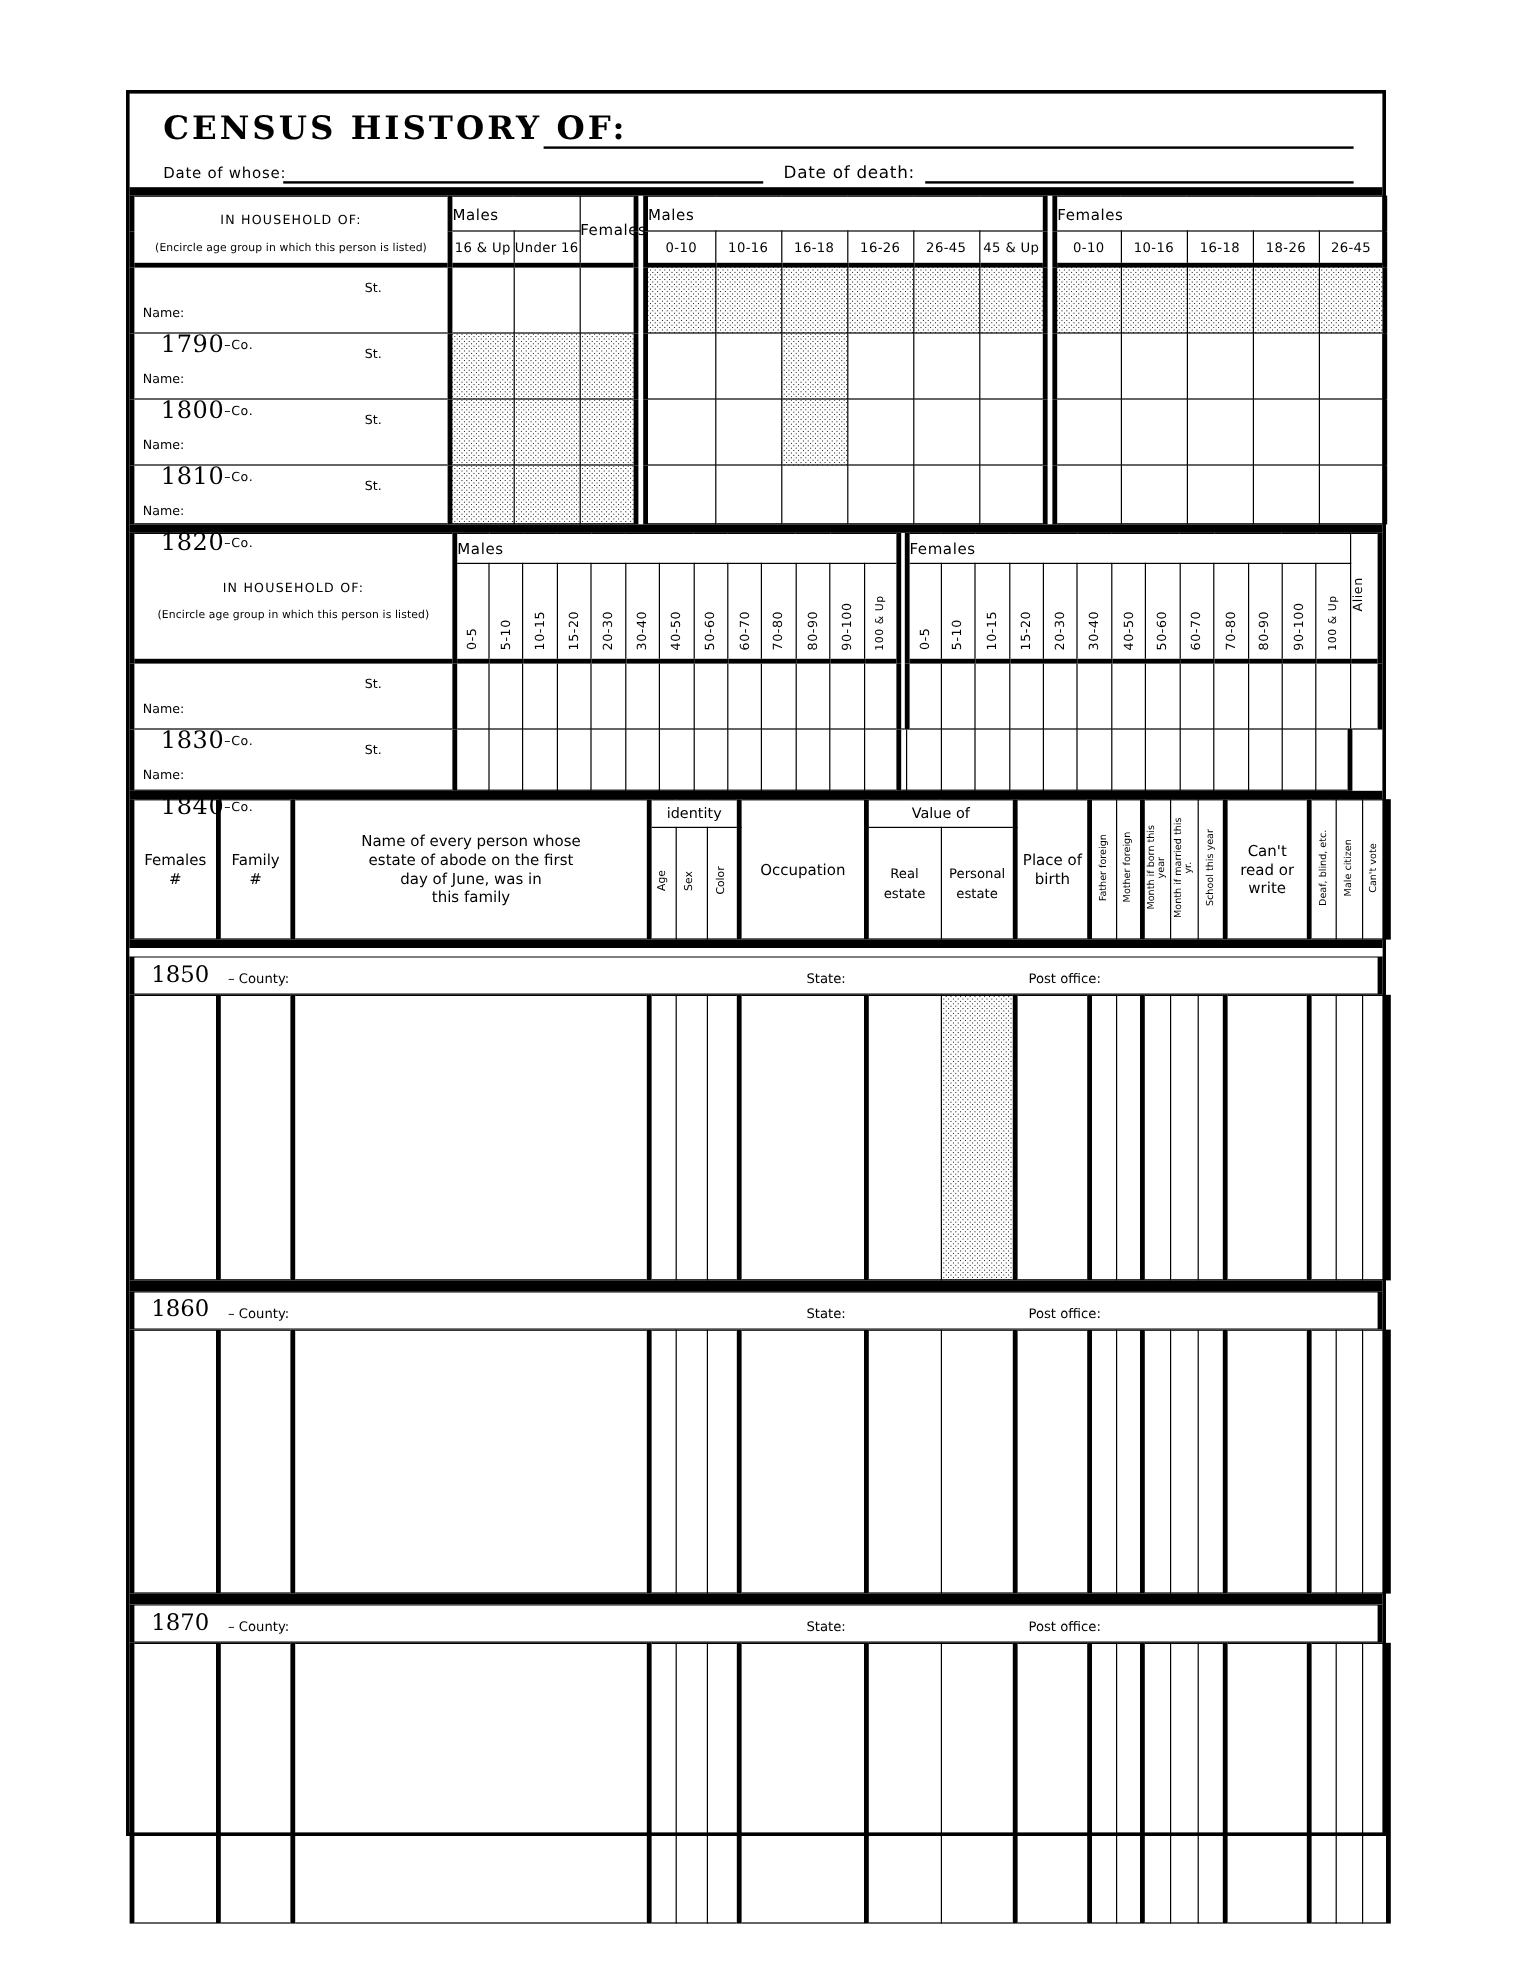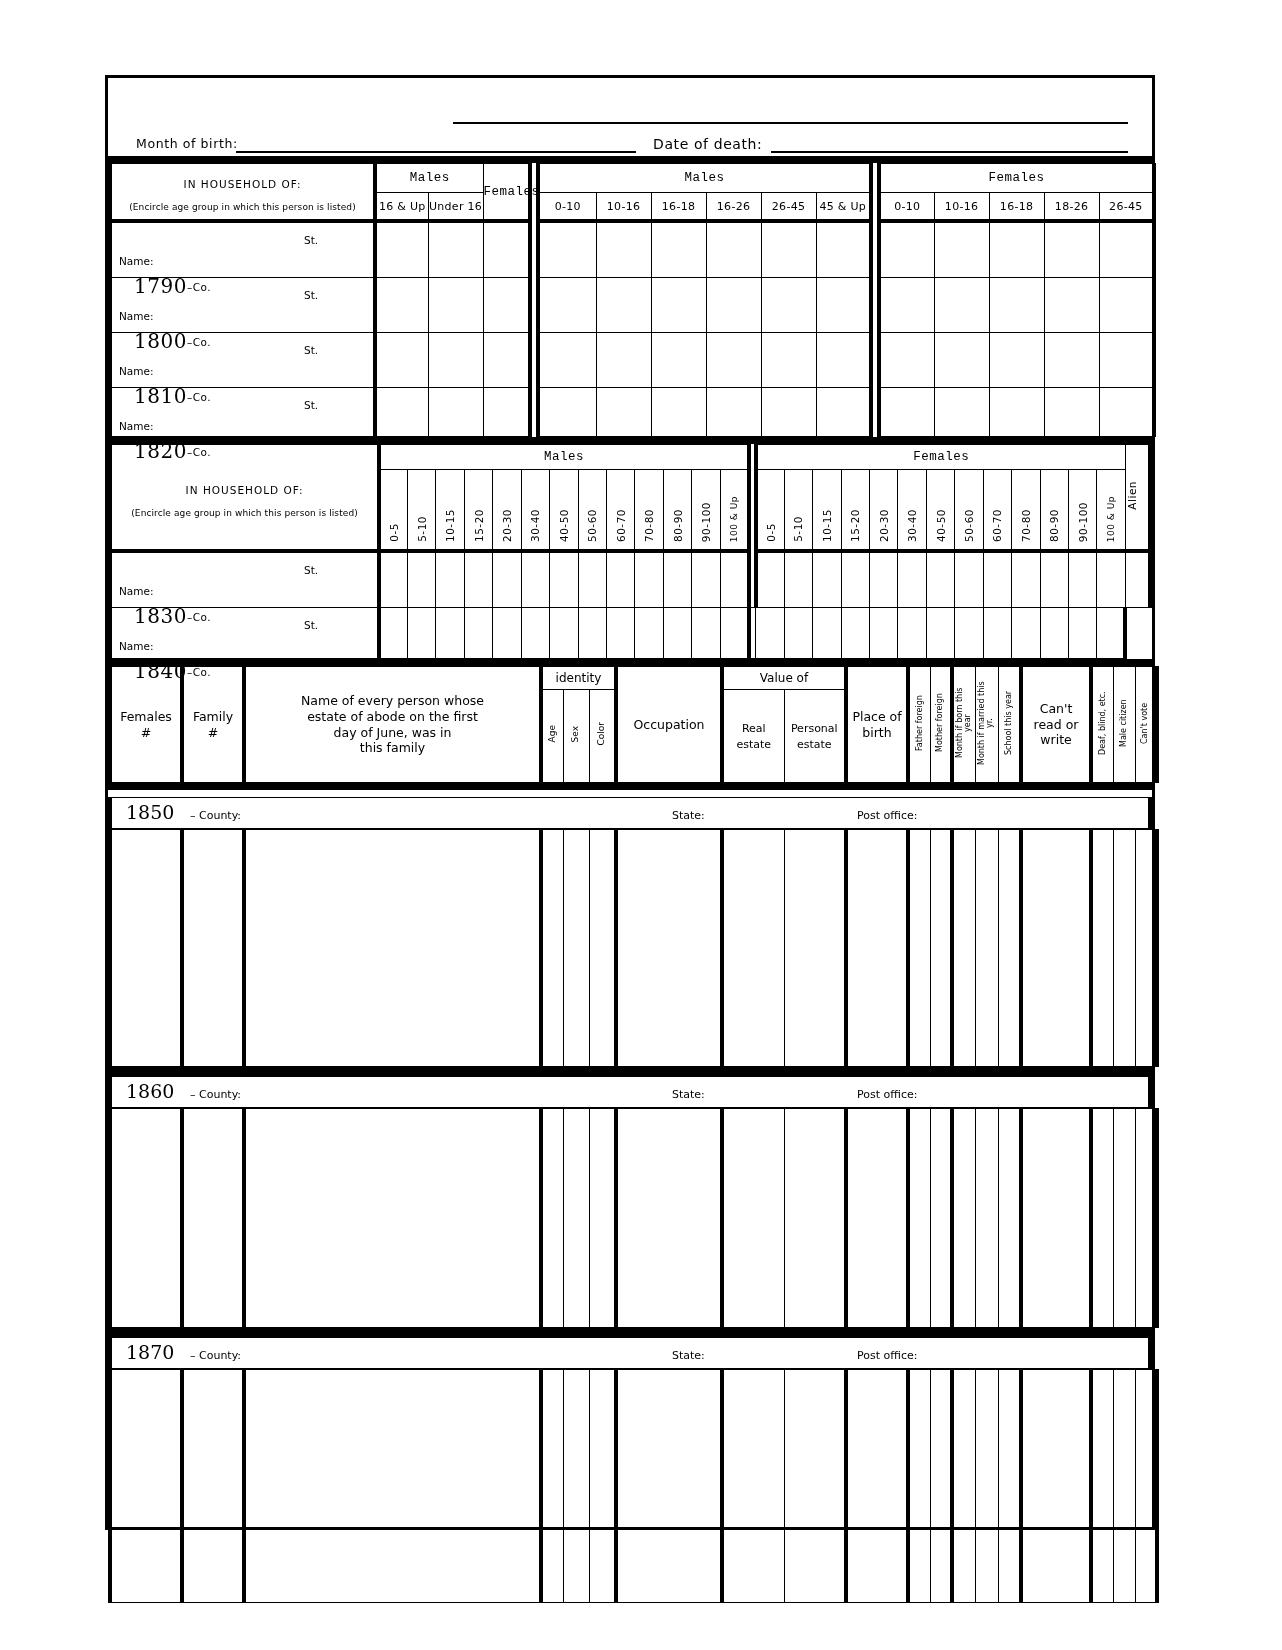--- a/index.html
+++ b/index.html
@@ -30,21 +30,21 @@
   .dob-lbl{position:absolute;left:28px;top:58px;font-size:12.5px;letter-spacing:.6px;}
   .dob-rule{position:absolute;left:128px;top:73px;width:400px;border-bottom:2px solid #000;}
   .dod-lbl{position:absolute;left:545px;top:58px;font-size:14px;letter-spacing:.6px;}
   .dod-rule{position:absolute;left:663px;top:73px;width:357px;border-bottom:2px solid #000;}
 
   .thickbar{height:7px;background:#000;}
 
   
   table{border-collapse:collapse;width:100%;table-layout:fixed;}
   td,th{border:1px solid #000;padding:0;font-weight:normal;}
-  .grp{font-size:12.5px;text-align:center;letter-spacing:.5px;font-family:Liberation Mono, monospace;}
+  .grp{font-size:12.5px;letter-spacing:.5px;}
   .agecell{font-size:11px;text-align:center;letter-spacing:.3px;}
   .thickL{border-left:4px solid #000;}
   .thickR{border-right:4px solid #000;}
   .thickT{border-top:4px solid #000;}
   .shade{
     background-image:
       radial-gradient(#000 0.6px, transparent 0.7px),
       radial-gradient(#000 0.6px, transparent 0.7px);
     background-size:4px 4px,4px 4px;
     background-position:0 0,2px 2px;
@@ -88,22 +88,23 @@
   .spacer{height:9px;background:#000;}
   .spacer-w{height:7px;background:#fff;}
 </style>
 </head>
 <body>
 
 <div class="page">
  <div class="sheet">
 
   <div class="titleblock">
+    <div class="maintitle">CENSUS HISTORY OF:</div>
     <div class="title-rule"></div>
-    <div class="dob-lbl">Month of birth:</div>
+    <div class="dob-lbl">Date of whose:</div>
     <div class="dob-rule"></div>
     <div class="dod-lbl">Date of death:</div>
     <div class="dod-rule"></div>
   </div>
   <div class="thickbar"></div>
 
   <table class="t1">
     <colgroup>
       <col style="width:265px">
       <col style="width:53px">

